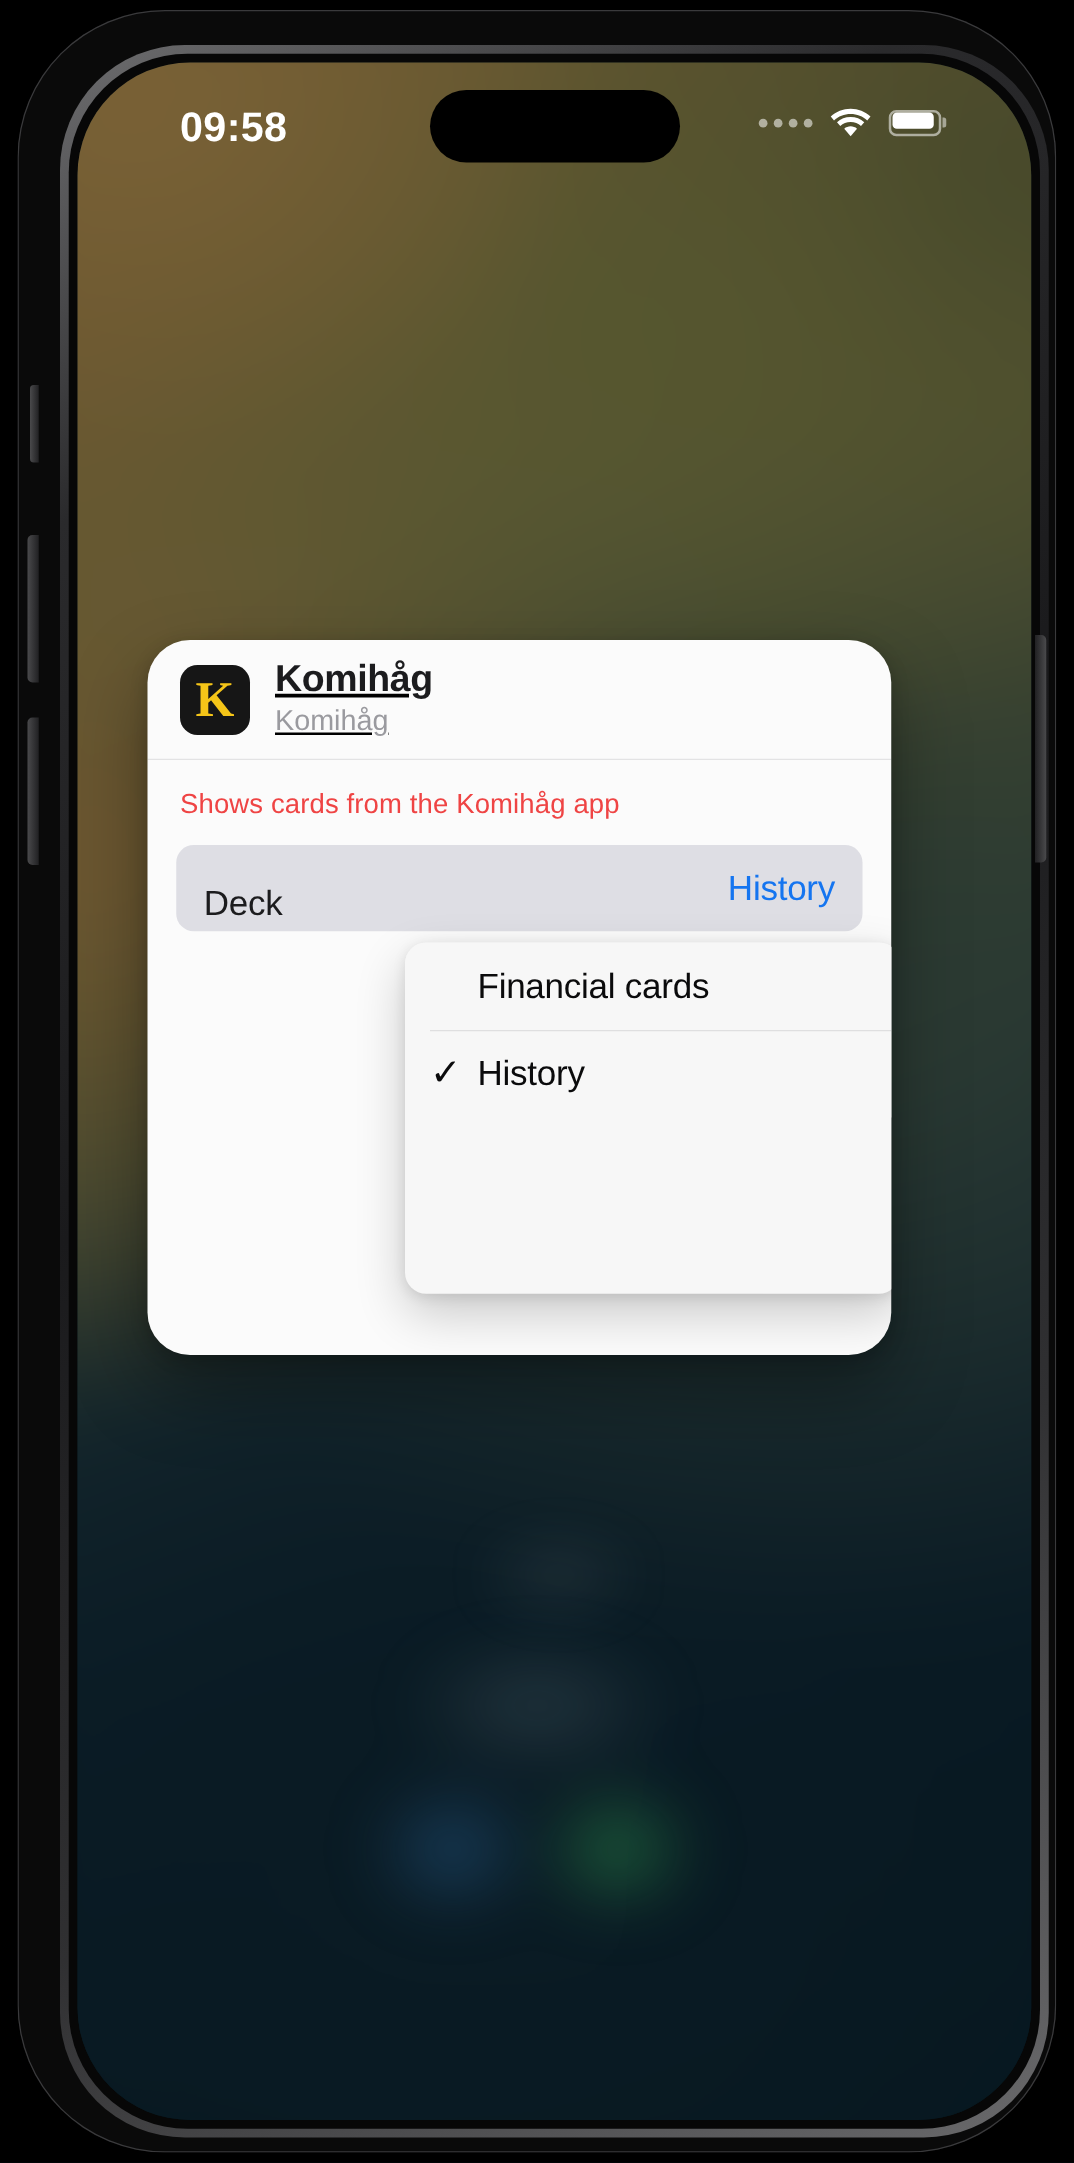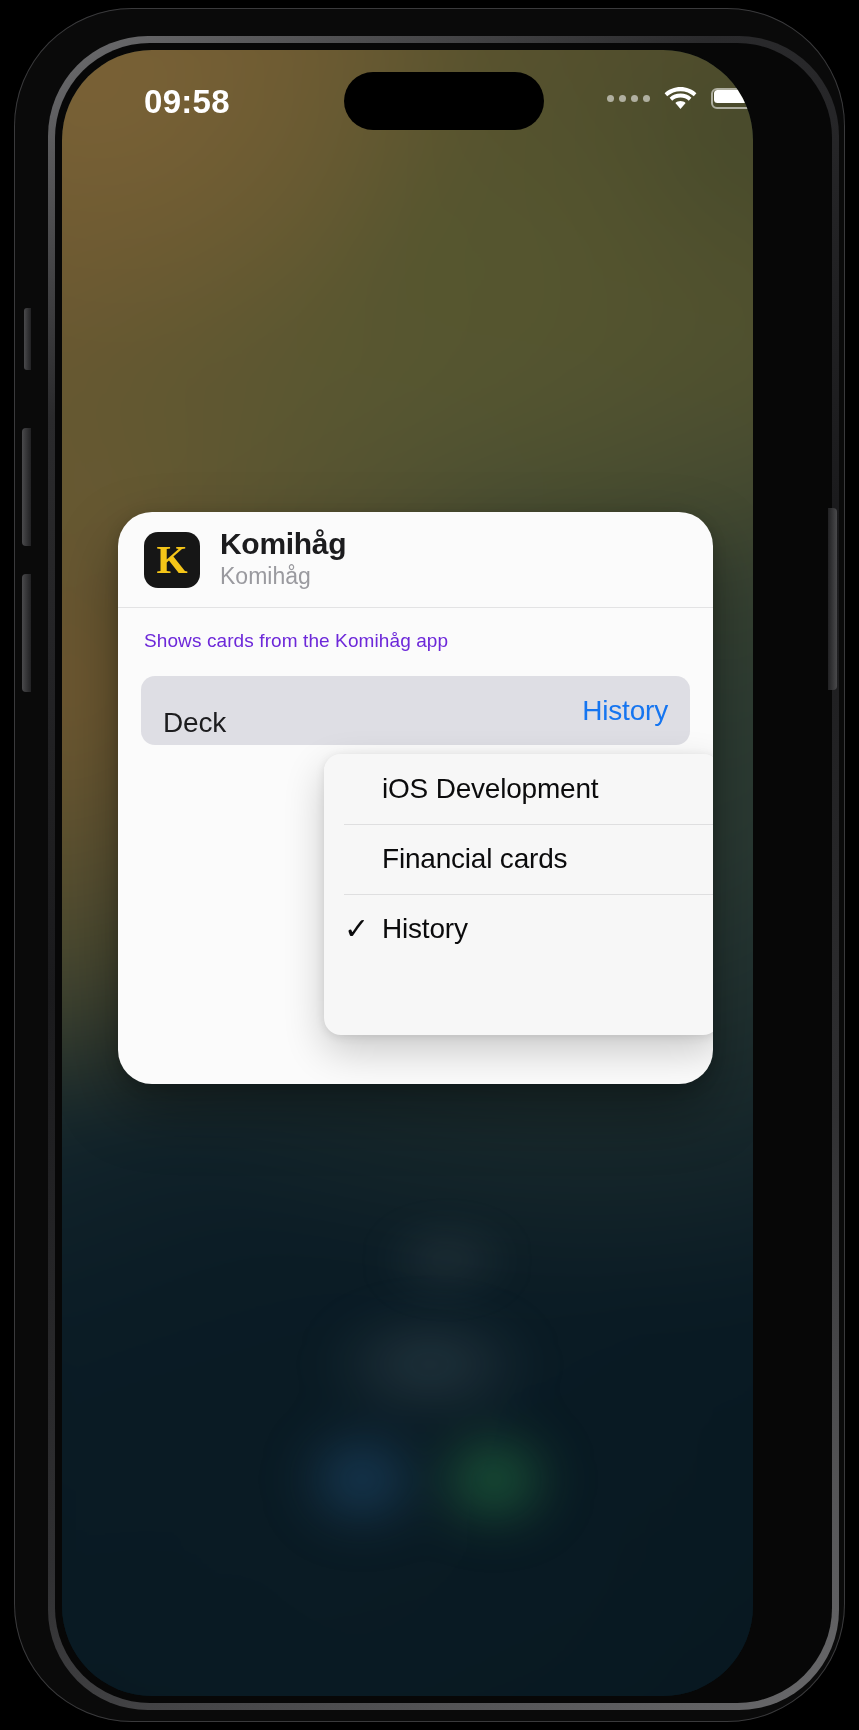--- a/index.html
+++ b/index.html
@@ -35,21 +35,21 @@
   .side-btn{ position:absolute; background:linear-gradient(90deg,#4a4a4c,#212123); }
   #btn-silent { left:10px; top:300px;  width:7px;  height:62px;  border-radius:3px 0 0 3px; }
   #btn-vol-up { left:8px;  top:420px;  width:9px;  height:118px; border-radius:4px 0 0 4px; }
   #btn-vol-dn { left:8px;  top:566px;  width:9px;  height:118px; border-radius:4px 0 0 4px; }
   #btn-power  { right:8px; top:500px;  width:9px;  height:182px; border-radius:0 4px 4px 0;
                 background:linear-gradient(270deg,#4a4a4c,#212123); }
 
   
   #screen{
     position:absolute; left:48px; top:42px;
-    width:691px; height:1646px;
+    width:763px; height:1646px;
     border-radius:90px;
     overflow:hidden;
     background:#07161c;
   }
 
   
   #wallpaper{
     position:absolute; inset:-80px;
     background:
       radial-gradient(520px 420px at 14% 6%,  #7a6236 0%, rgba(122,98,54,0) 72%),
@@ -134,27 +134,27 @@
     width:56px; height:56px; border-radius:14px;
     background:#161616;
     display:flex; align-items:center; justify-content:center;
     flex:0 0 auto;
   }
   #app-icon .glyph{
     font-family:"Liberation Serif", serif;
     font-weight:700; font-size:40px; line-height:1;
     color:#f5c518; letter-spacing:0;
   }
-  #app-titles{ margin-left:20px; display:flex; flex-direction:column; justify-content:center; }
+  #app-titles{ margin-left:20px; display:flex; flex-direction:column; justify-content:center;text-decoration:underline; }
   #app-name{ font-size:30px; font-weight:700; color:#1c1c1e; line-height:1.08; letter-spacing:-.3px; }
   #app-subtitle{ font-size:23px; font-weight:400; color:#9a9a9f; line-height:1.2; margin-top:3px; }
 
   #card-description{
     position:absolute; left:26px; top:118px;
-    font-size:19px; color:#6d28d9; letter-spacing:.1px;
+    font-size:22px; color:#ef4444; letter-spacing:.1px;
   }
 
   
   #deck-row{
     position:absolute; left:23px; top:164px;
     width:549px; height:69px;
     border-radius:14px;
     background:#dedee4;
     display:flex; align-items:center; justify-content:space-between;
     padding:0 22px;
@@ -246,24 +246,20 @@
 
       <div id="card-description">Shows cards from the Komihåg app</div>
 
       <div id="deck-row">
         <span id="deck-row-label">Deck</span>
         <span id="deck-row-value">History</span>
       </div>
 
       <div id="deck-dropdown">
 
-        <div class="dropdown-item">
-          <span class="check-slot"></span>
-          <span class="item-label">iOS Development</span>
-        </div>
 
         <div class="dropdown-item">
           <span class="check-slot"></span>
           <span class="item-label">Financial cards</span>
         </div>
 
 
         <div class="dropdown-item">
           <span class="check-slot">✓</span>
           <span class="item-label">History</span>

